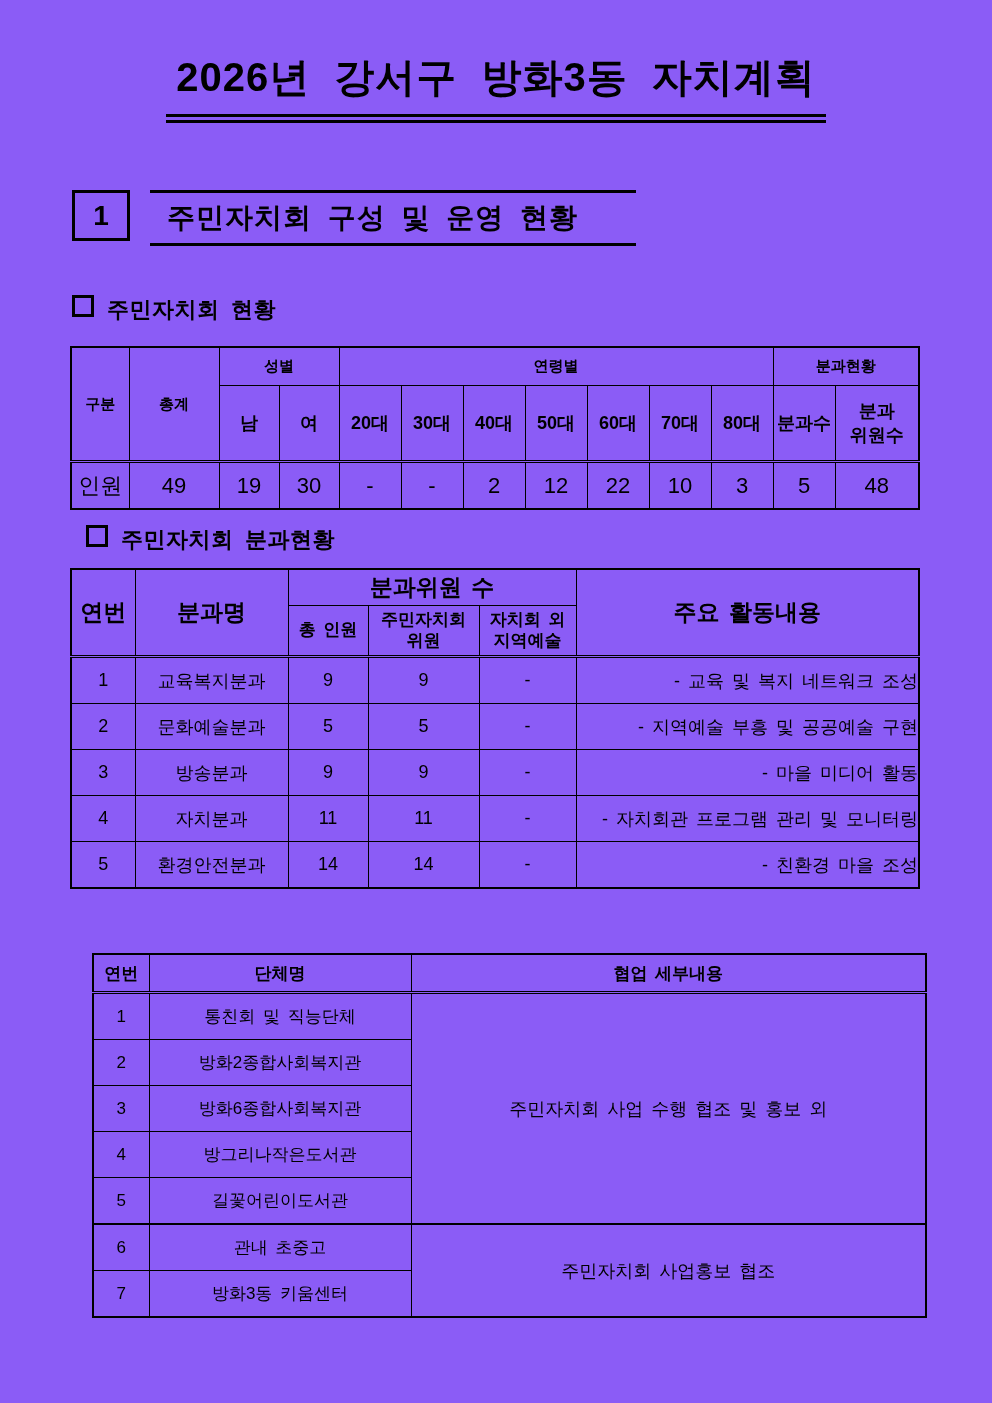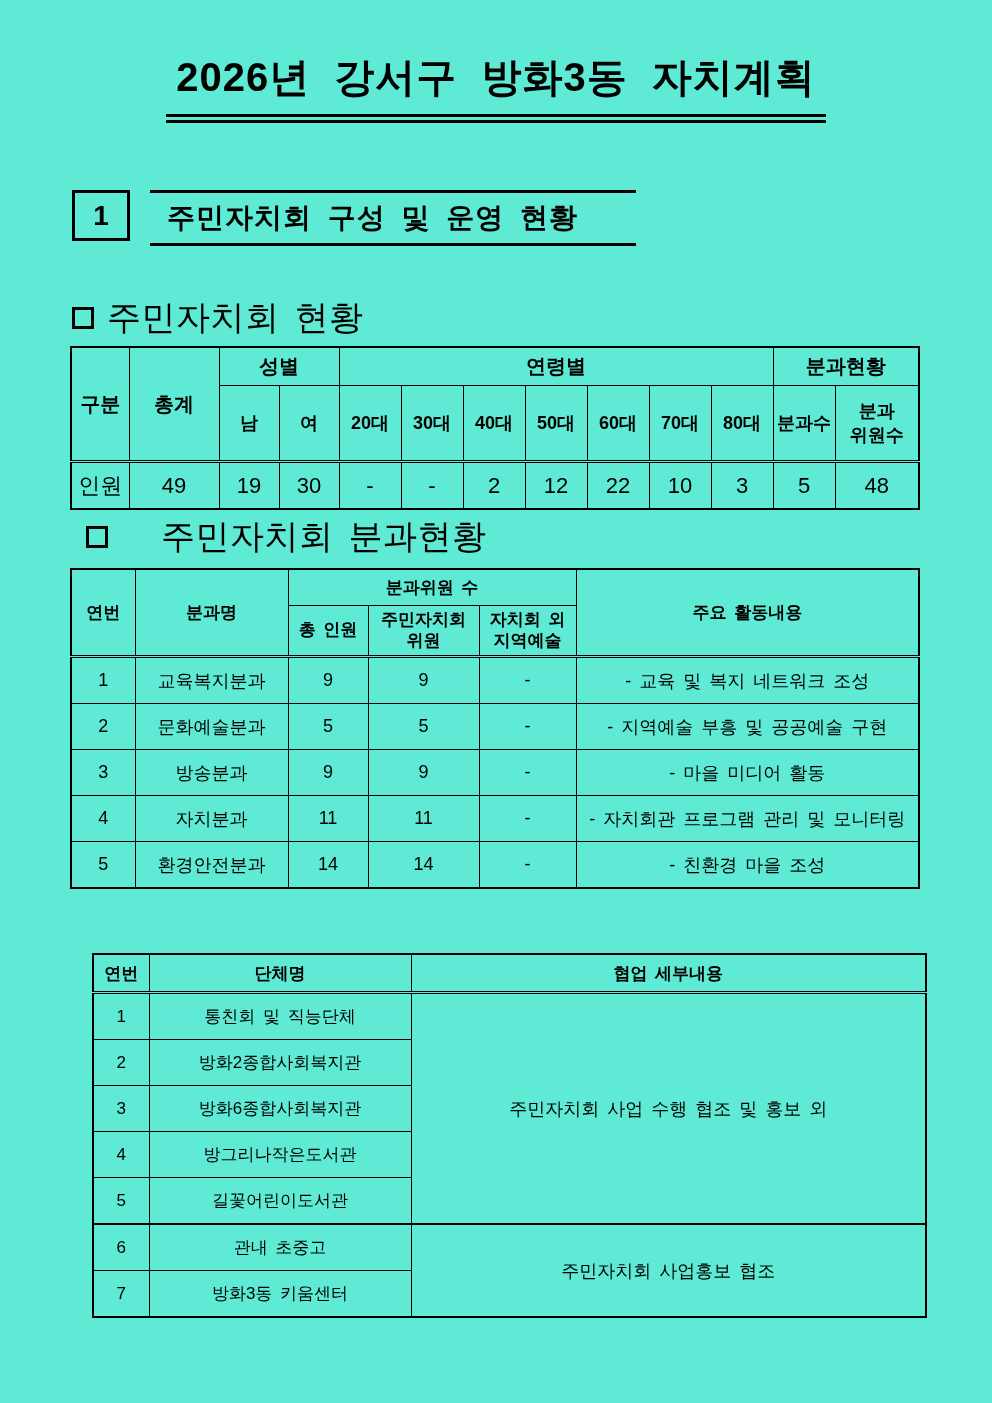--- a/index.html
+++ b/index.html
@@ -1,17 +1,17 @@
 <!DOCTYPE html>
 <html><head>
 <meta charset="utf-8">
 <style>
   html,body { margin:0; padding:0; background:#fff; }
   body { font-family: "Liberation Sans", "DejaVu Sans", sans-serif; color:#000; }
-  .page { position:relative; width:992px; height:1403px; background:#5eead4; overflow:hidden; }
+  .page { position:relative; width:992px; height:1403px; background:#8b5cf6; overflow:hidden; }
 
   
   .title-wrap { position:absolute; top:50px; left:0; right:0; text-align:center; }
   .main-title {
     display:inline-block;
     font-size:40px; font-weight:bold; letter-spacing:1px; word-spacing:12px;
     border-bottom:9px double #000; padding:0 10px 9px 10px;
   }
 
   
@@ -23,46 +23,46 @@
   }
   .section-title-box {
     margin-left:20px; width:469px;
     border-top:3px solid #000; border-bottom:3px solid #000;
     padding:6px 0 6px 17px;
     font-size:28px; font-weight:bold; letter-spacing:1px; word-spacing:7px;
     display:flex; align-items:center;text-align:center;
   }
 
   
-  .doc-heading { position:absolute; display:flex; align-items:center;
-    font-size:34px; font-weight:normal; letter-spacing:0.5px; word-spacing:5px; }
+  .doc-heading { position:absolute; display:flex; 
+    font-size:22px; font-weight:bold; letter-spacing:0.5px; word-spacing:5px; }
   .bullet { width:16px; height:16px; border:3px solid #000; margin-right:13px; flex:0 0 auto; }
   #h-council  { top:295px; left:72px; }
-  #h-division { top:514px; left:86px;gap:40px; }
+  #h-division { top:525px; left:86px; }
   #h-partner  { top:908px; left:90px; }
 
   
   table { border-collapse:collapse; table-layout:fixed; }
   th, td { border:1px solid #000; text-align:center; vertical-align:middle;
            padding:0; font-weight:normal; word-spacing:3px; }
   thead th { font-weight:bold; }
   .dbl > * { border-top:3px double #000; }   
 
   
   .t1 { position:absolute; top:346px; left:70px; width:848px; border:2px solid #000; }
-  .t1 .hr1 th { height:37px; font-size:20px; }
+  .t1 .hr1 th { height:37px; font-size:15px; }
   .t1 .hr2 th { height:74px; font-size:18px; }
   .t1 tbody td { height:45px; font-size:22px; }
 
   
   .t2 { position:absolute; top:568px; left:70px; width:848px; border:2px solid #000; }
-  .t2 .hr1 th { height:35px; font-size:17px; }
+  .t2 .hr1 th { height:35px; font-size:23px; }
   .t2 .hr2 th { height:49px; font-size:17px; line-height:1.2; }
   .t2 tbody td { height:45px; font-size:18px; }
-  .t2 td.act { text-align:center; }
+  .t2 td.act { text-align:right; }
 
   
   .t3 { position:absolute; top:953px; left:92px; width:833px; border:2px solid #000; }
   .t3 thead th { height:36px; font-size:17px; }
   .t3 tbody td { height:45px; font-size:17px; }
   .t3 td.detail { font-size:18px; }
   .t3 tr.thick > * { border-top:2px solid #000; }
 
   .ml { white-space:pre-line; }
 </style>

